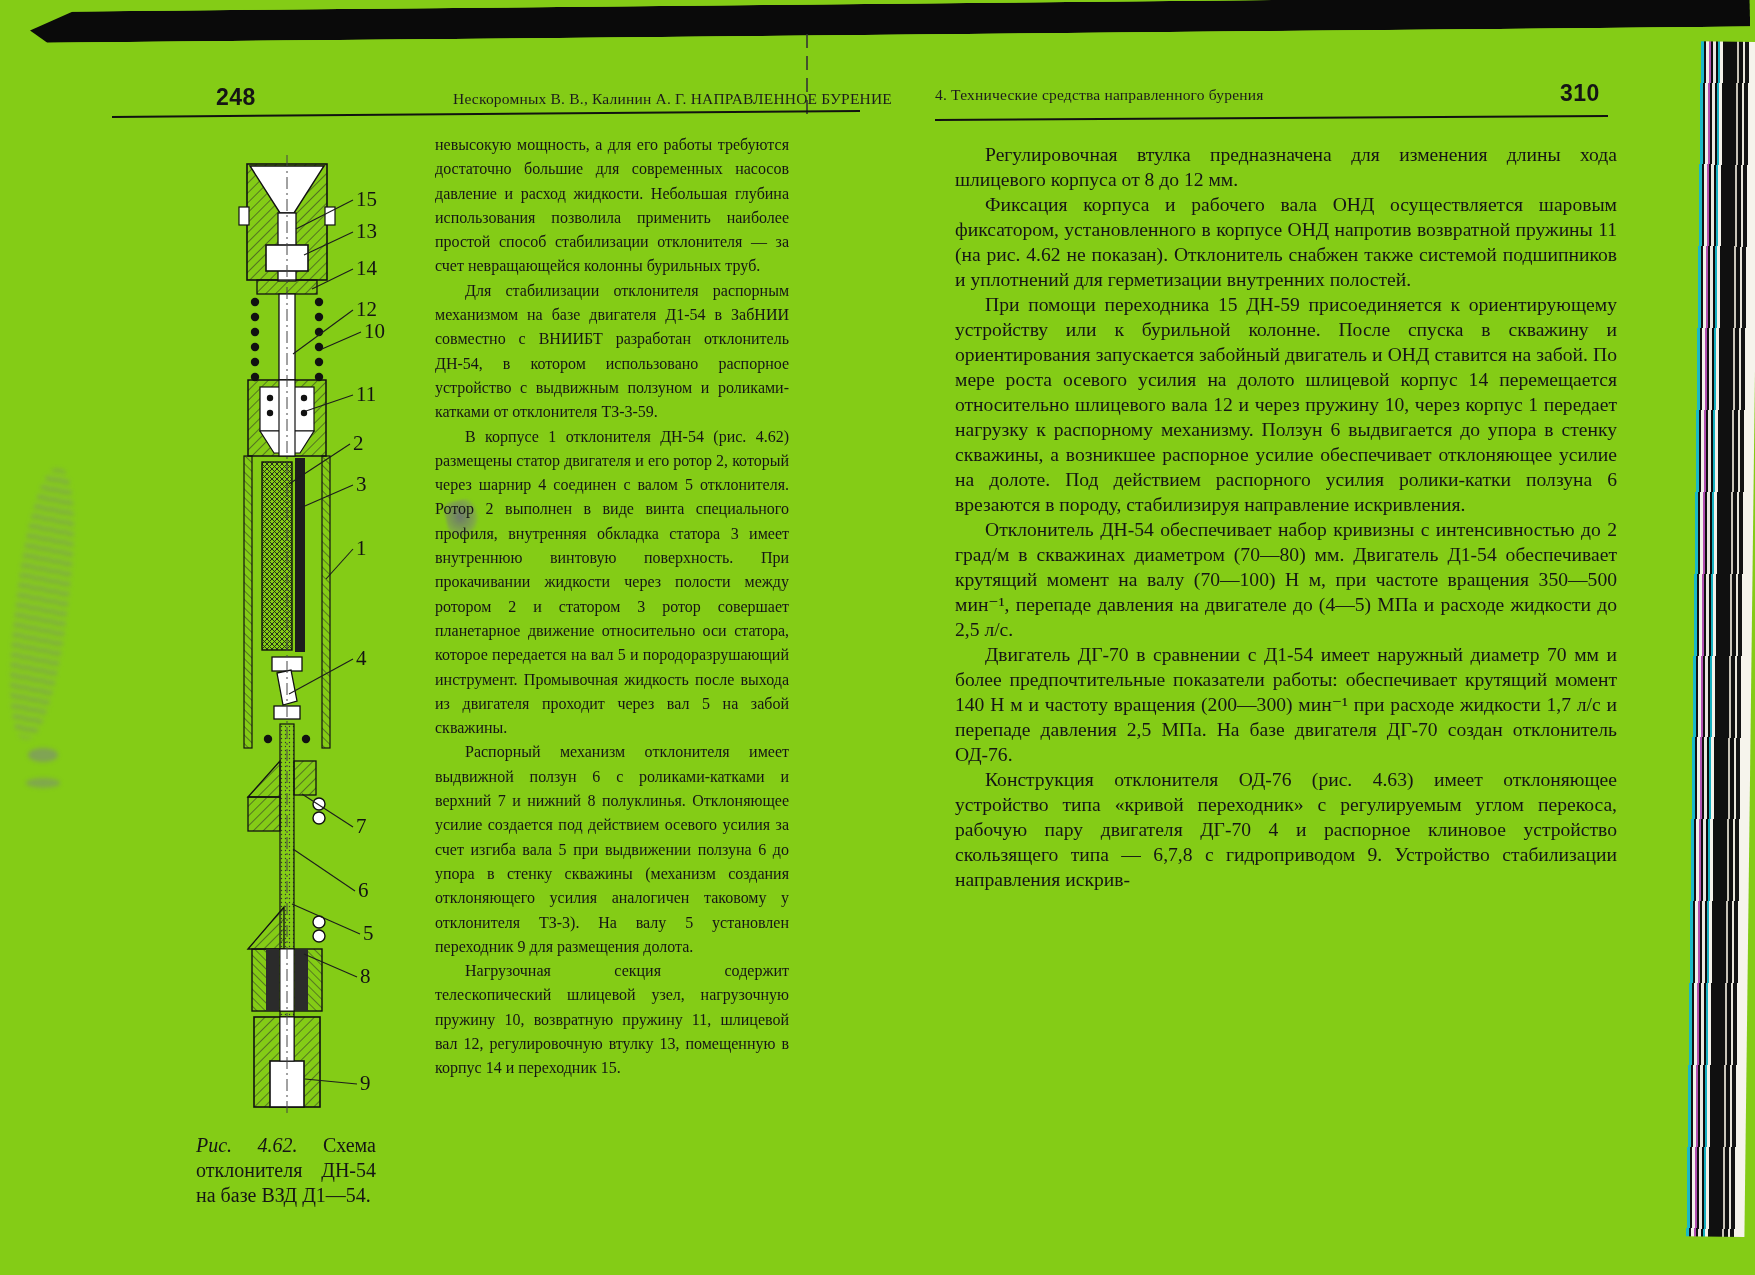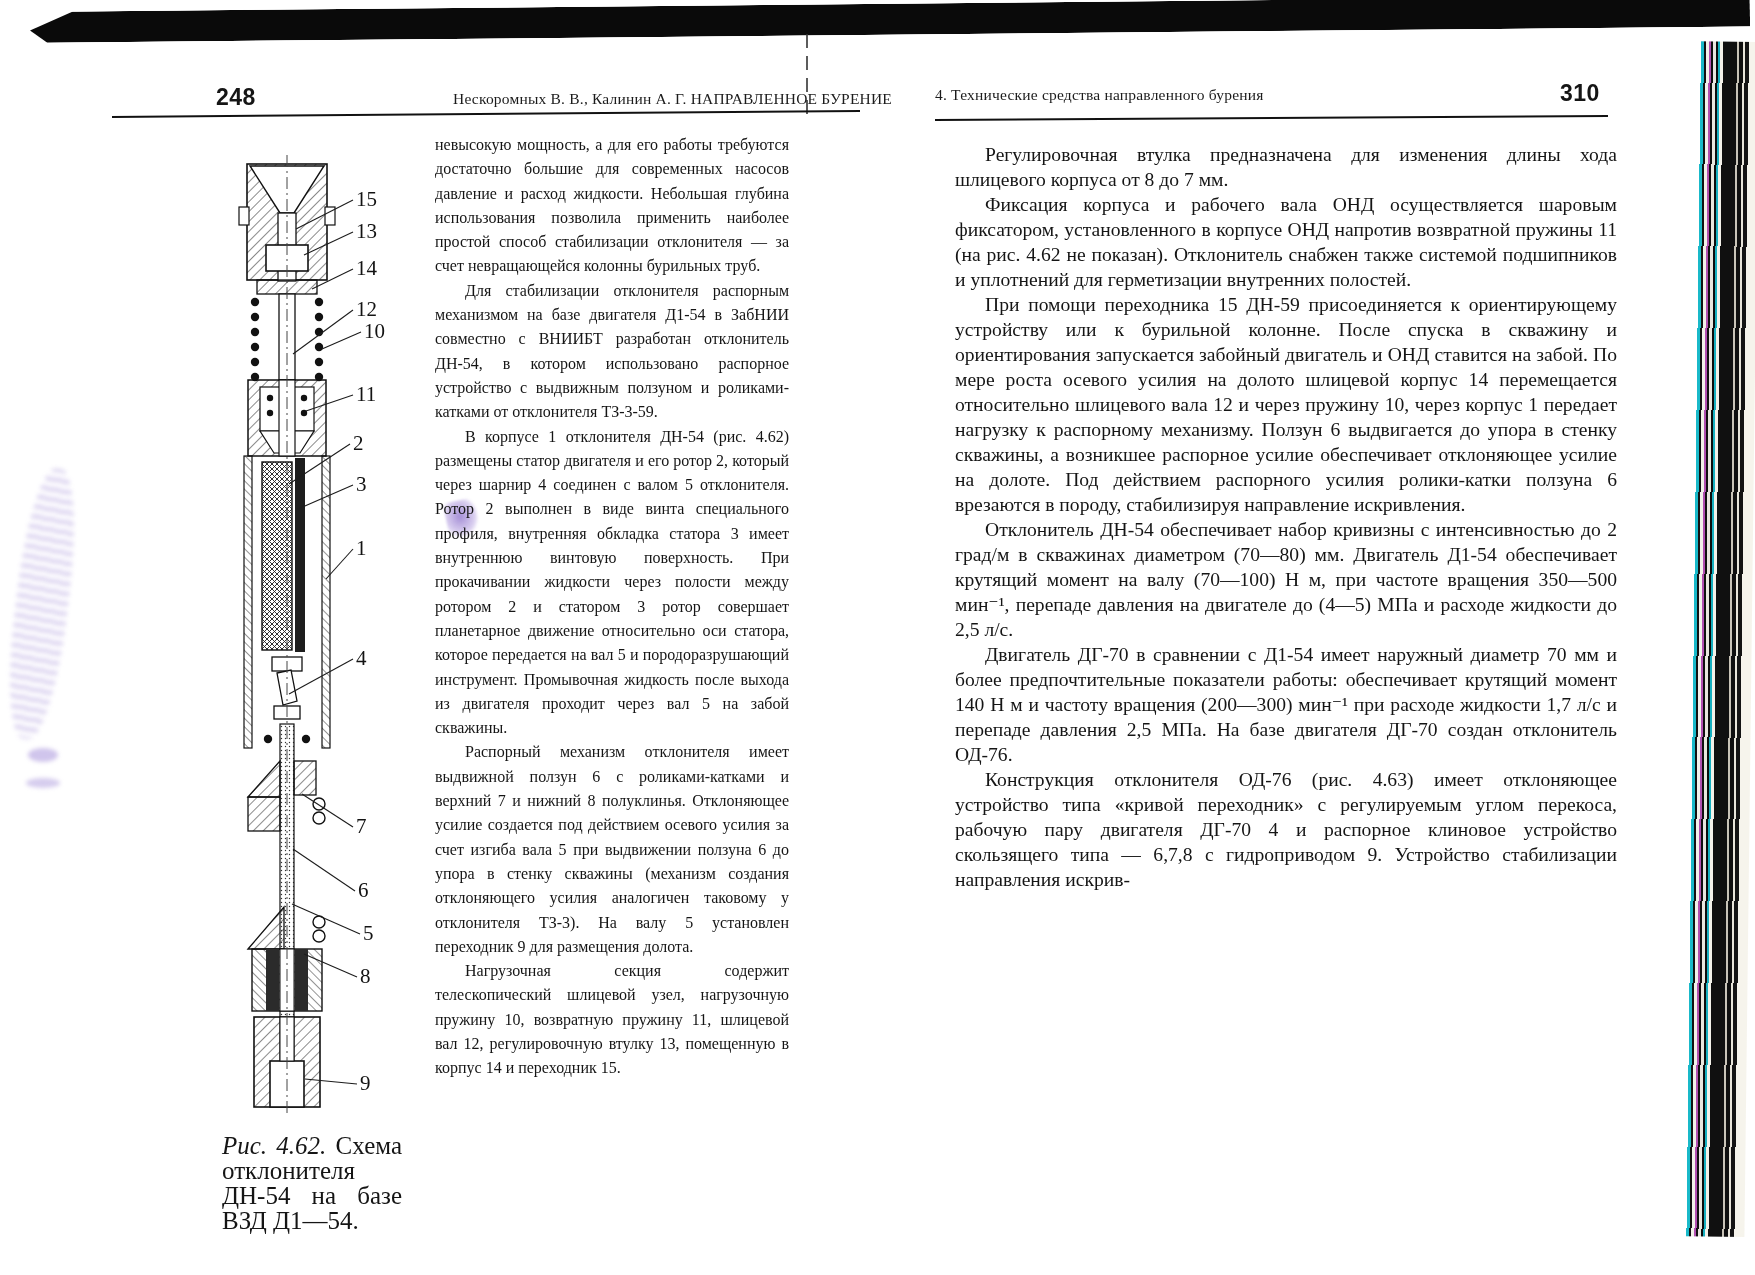--- a/index.html
+++ b/index.html
@@ -1,18 +1,18 @@
 <!DOCTYPE html>
 <html lang="ru"><head>
 <meta charset="utf-8">
 <style>
   html,body{margin:0;padding:0;background:#888;}
   .canvas{
     position:relative;width:1755px;height:1275px;overflow:hidden;
-    background:#ffffff;
+    background:#84cc16;
     font-family:"Liberation Serif","DejaVu Serif",serif;
     color:#151515;
   }
   
   .top-bar{
     position:absolute;left:30px;top:12px;width:1720px;height:31px;
     background:#0a0a0a;transform:rotate(-0.55deg);transform-origin:left center;
     clip-path:polygon(0 60%,2.5% 0,100% 0,100% 100%,1% 100%);
   }
   .right-stripes{
@@ -59,21 +59,21 @@
   .col{position:absolute;text-align:justify;hyphens:auto;}
   .col p{margin:0;text-indent:30px;}
   .col p.noindent{text-indent:0;}
   .col-left{left:435px;top:133px;width:354px;font-size:16px;line-height:24.3px;}
   .col-right{left:955px;top:142px;width:662px;font-size:19.6px;line-height:25px;}
   
   .figure{position:absolute;left:192px;top:148px;width:210px;height:972px;}
   .figure svg{width:100%;height:100%;}
   .callout{font-family:"Liberation Serif","DejaVu Serif",serif;font-size:21px;fill:#131313;}
   .caption{position:absolute;left:196px;top:1133px;width:180px;
-    font-size:25px;line-height:25px;text-align:justify;margin-left:26px;}
+    font-size:20px;line-height:25px;text-align:justify;}
   .cap-i{font-style:italic;}
 </style>
 </head>
 <body>
 
 <div class="canvas">
 
   <div class="top-bar"></div>
   <div class="right-stripes"></div>
   <div class="gutter-mark"></div>
@@ -227,21 +227,21 @@
       <p>Нагрузочная секция содержит телескопический шлицевой узел, нагрузочную пружину 10, возвратную пружину 11, шлицевой вал 12, регулировочную втулку 13, помещенную в корпус 14 и переходник 15.</p>
     </div>
   </div>
 
   <div>
     <span class="runhead runhead-right">4. Технические средства направленного бурения</span>
     <span class="pagenum pagenum-right">310</span>
     <div class="rule rule-right"></div>
 
     <div class="col col-right">
-      <p>Регулировочная втулка предназначена для изменения длины хода шлицевого корпуса от 8 до 7 мм.</p>
+      <p>Регулировочная втулка предназначена для изменения длины хода шлицевого корпуса от 8 до 12 мм.</p>
       <p>Фиксация корпуса и рабочего вала ОНД осуществляется шаровым фиксатором, установленного в корпусе ОНД напротив возвратной пружины 11 (на рис. 4.62 не показан). Отклонитель снабжен также системой подшипников и уплотнений для герметизации внутренних полостей.</p>
       <p>При помощи переходника 15 ДН-59 присоединяется к ориентирующему устройству или к бурильной колонне. После спуска в скважину и ориентирования запускается забойный двигатель и ОНД ставится на забой. По мере роста осевого усилия на долото шлицевой корпус 14 перемещается относительно шлицевого вала 12 и через пружину 10, через корпус 1 передает нагрузку к распорному механизму. Ползун 6 выдвигается до упора в стенку скважины, а возникшее распорное усилие обеспечивает отклоняющее усилие на долоте. Под действием распорного усилия ролики-катки ползуна 6 врезаются в породу, стабилизируя направление искривления.</p>
       <p>Отклонитель ДН-54 обеспечивает набор кривизны с интенсивностью до 2 град/м в скважинах диаметром (70—80) мм. Двигатель Д1-54 обеспечивает крутящий момент на валу (70—100) Н м, при частоте вращения 350—500 мин⁻¹, перепаде давления на двигателе до (4—5) МПа и расходе жидкости до 2,5 л/с.</p>
       <p>Двигатель ДГ-70 в сравнении с Д1-54 имеет наружный диаметр 70 мм и более предпочтительные показатели работы: обеспечивает крутящий момент 140 Н м и частоту вращения (200—300) мин⁻¹ при расходе жидкости 1,7 л/с и перепаде давления 2,5 МПа. На базе двигателя ДГ-70 создан отклонитель ОД-76.</p>
       <p>Конструкция отклонителя ОД-76 (рис. 4.63) имеет отклоняющее устройство типа «кривой переходник» с регулируемым углом перекоса, рабочую пару двигателя ДГ-70 4 и распорное клиновое устройство скользящего типа — 6,7,8 с гидроприводом 9. Устройство стабилизации направления искрив-</p>
     </div>
   </div>
 
 </div>
 

